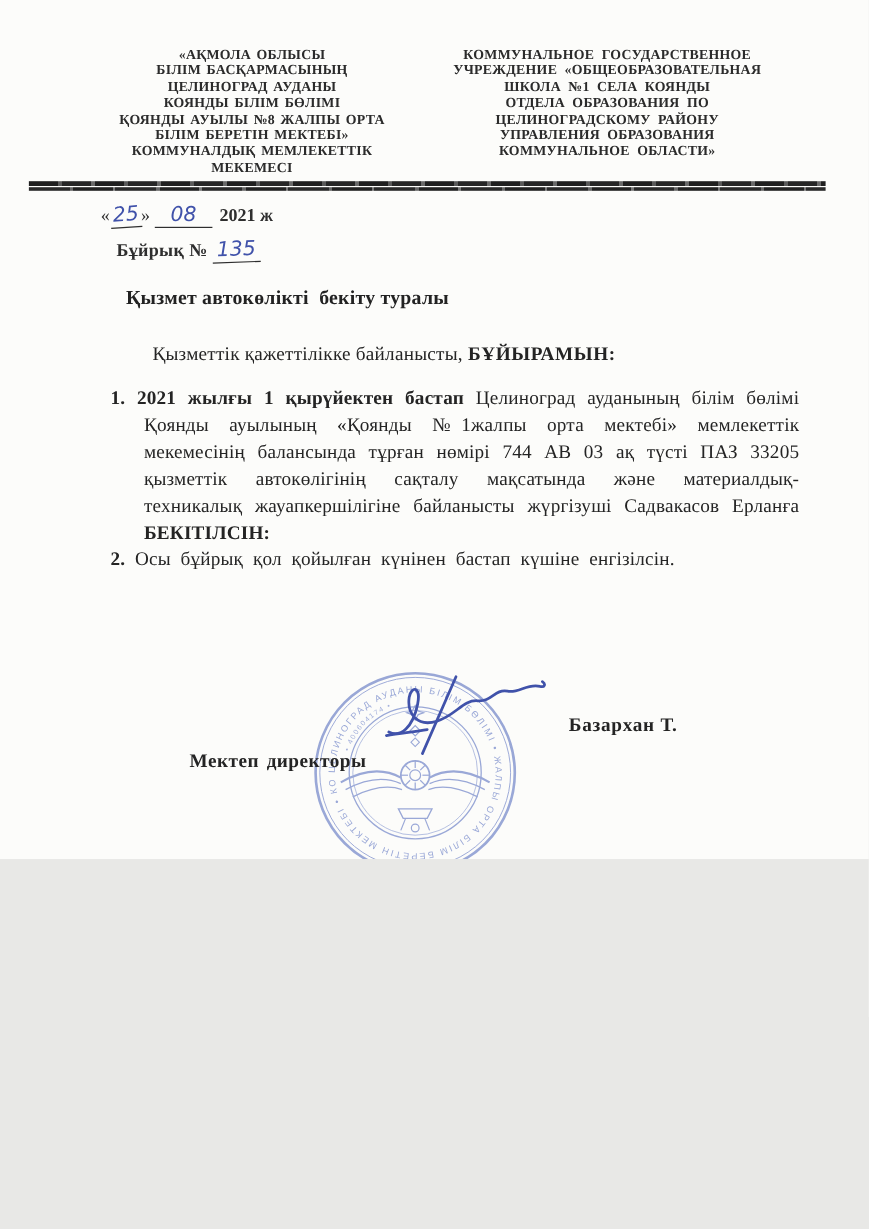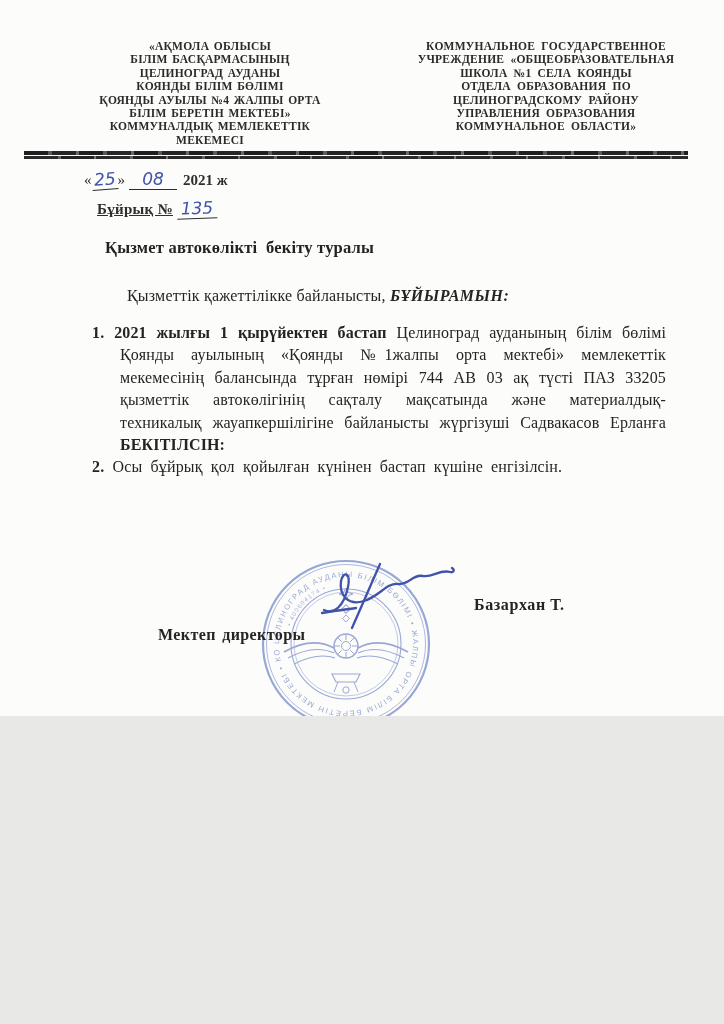--- a/index.html
+++ b/index.html
@@ -19,21 +19,21 @@
     overflow:hidden;
     padding-left:11px;
   }
   
   .org{
     position:absolute;top:40px;
     font-weight:bold;font-size:11.5px;line-height:13.4px;
     text-align:center;letter-spacing:.25px;color:#2b2b2b;
   }
   .org-left{left:52px;width:316px;word-spacing:1.5px;}
-  .org-right{left:388px;width:316px;word-spacing:3px;}
+  .org-right{left:348px;width:316px;word-spacing:3px;}
   .divider{
     position:absolute;left:24px;top:151px;width:664px;
     display:flex;flex-direction:column;gap:1.6px;
   }
   .divider .bar-top{
     height:3.6px;
     background:repeating-linear-gradient(90deg,#1f1f1f 0 24px,#5a5a5a 24px 28px,#262626 28px 52px,#6a6a6a 52px 55px);
   }
   .divider .bar-bottom{
     height:2.6px;
@@ -49,32 +49,32 @@
   }
   .uline{
     display:inline-block;text-align:center;
     border-bottom:1.3px solid #2e2e2e;
     padding-bottom:1px;vertical-align:baseline;
   }
   .u-day{width:26px;transform:rotate(-4deg);}
   .u-month{width:48px;margin-left:4px;}
   .u-num{width:40px;transform:rotate(-2deg);}
   .date-year{margin-left:6px;font-weight:bold;}
-  .order-label{font-weight:bold;letter-spacing:.3px;text-decoration:underline;}
+  .order-label{font-weight:bold;letter-spacing:.3px;}
   
   .doc-title{
     position:absolute;left:89px;top:222px;margin:16px;
     font-size:16.5px;font-weight:bold;letter-spacing:.2px;
     white-space:pre;color:#222;
   }
   .intro{
     position:absolute;left:127px;top:287px;margin:0;
     font-size:16px;letter-spacing:.2px;
   }
-  .intro b{letter-spacing:.5px;font-style:italic;}
+  .intro b{letter-spacing:.5px;}
   .order-list{
     position:absolute;left:92px;top:322px;width:574px;
     font-size:16px;line-height:22.4px;
   }
   .order-item{
     margin:0;padding-left:28px;text-indent:-28px;
     text-align:justify;word-spacing:4px;letter-spacing:.15px;
   }
   .order-item .num{font-weight:bold;}
   
@@ -104,21 +104,21 @@
 </head>
 <body>
 
 <div class="page">
 
   <div class="org org-left">
     <div>«АҚМОЛА ОБЛЫСЫ</div>
     <div>БІЛІМ БАСҚАРМАСЫНЫҢ</div>
     <div>ЦЕЛИНОГРАД АУДАНЫ</div>
     <div>КОЯНДЫ БІЛІМ БӨЛІМІ</div>
-    <div>ҚОЯНДЫ АУЫЛЫ №4 ЖАЛПЫ  ОРТА</div>
+    <div>ҚОЯНДЫ АУЫЛЫ №8 ЖАЛПЫ  ОРТА</div>
     <div>БІЛІМ БЕРЕТІН МЕКТЕБІ»</div>
     <div>КОММУНАЛДЫҚ  МЕМЛЕКЕТТІК</div>
     <div>МЕКЕМЕСІ</div>
   </div>
   <div class="org org-right">
     <div>КОММУНАЛЬНОЕ  ГОСУДАРСТВЕННОЕ</div>
     <div>УЧРЕЖДЕНИЕ «ОБЩЕОБРАЗОВАТЕЛЬНАЯ</div>
     <div>ШКОЛА №1 СЕЛА КОЯНДЫ</div>
     <div>ОТДЕЛА ОБРАЗОВАНИЯ ПО</div>
     <div>ЦЕЛИНОГРАДСКОМУ РАЙОНУ</div>

